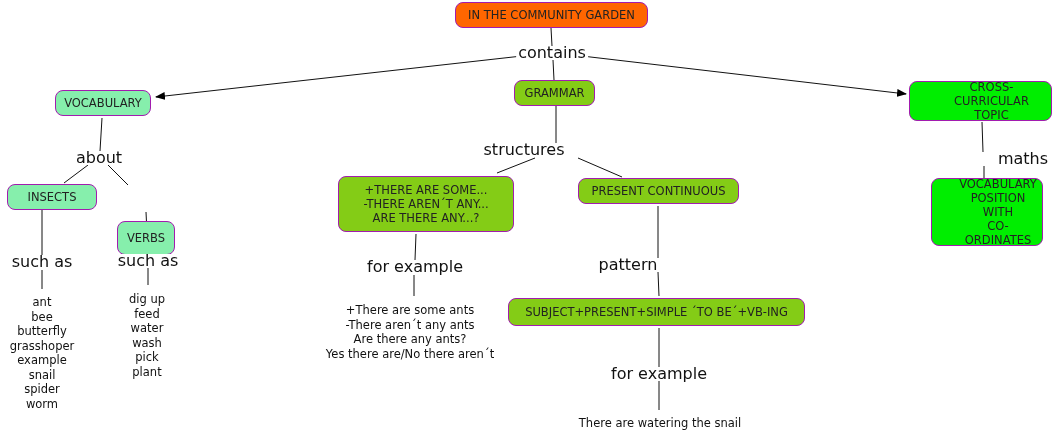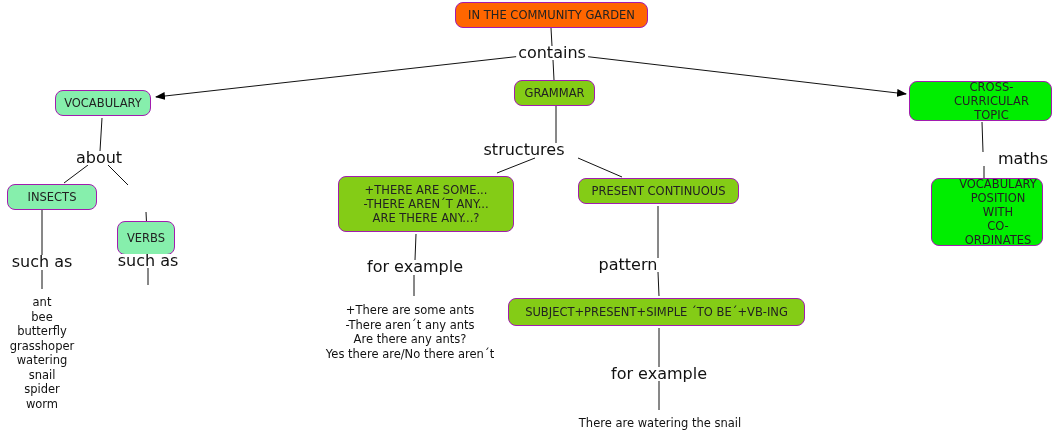--- a/index.html
+++ b/index.html
@@ -78,22 +78,28 @@
   <div class="lbl" style="left:42px;top:255px;">such as</div>
   <div class="lbl" style="left:148px;top:254px;">such as</div>
   <div class="lbl" style="left:415px;top:260px;">for example</div>
   <div class="lbl" style="left:628px;top:258px;">pattern</div>
   <div class="lbl" style="left:659px;top:367px;">for example</div>
 
   <div class="list" style="left:42px;top:295px;">ant
 bee
 butterfly
 grasshoper
-watering
+example
 snail
 spider
 worm</div>
+  <div class="list" style="left:147px;top:292px;">dig up
+feed
+water
+wash
+pick
+plant</div>
   <div class="list" style="left:410px;top:303px;">+There are some ants
 -There aren´t any ants
 Are there any ants?
 Yes there are/No there aren´t</div>
   <div class="list" style="left:660px;top:416px;">There are watering the snail</div>
 </div>
 
 </body></html>

